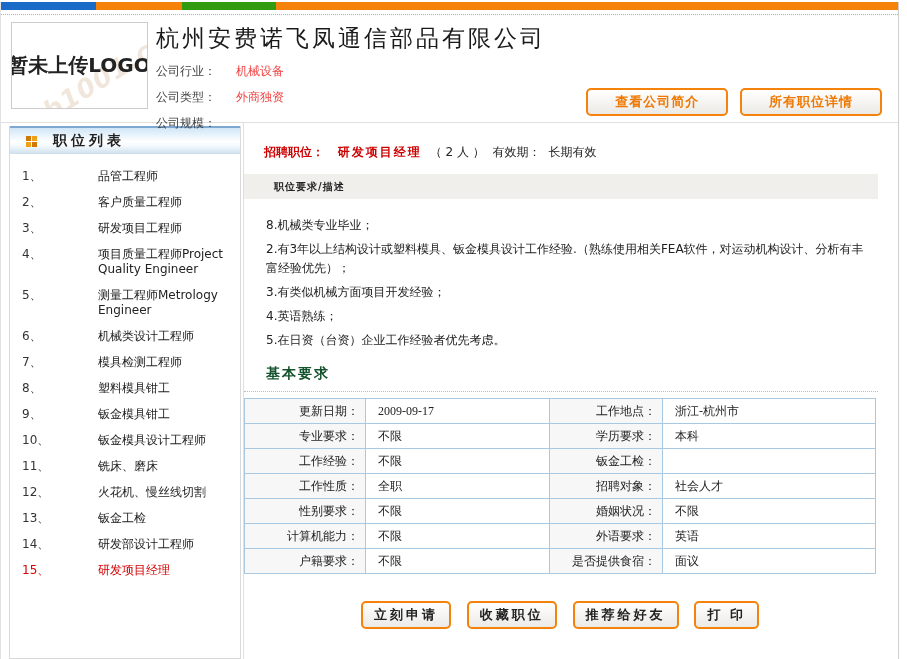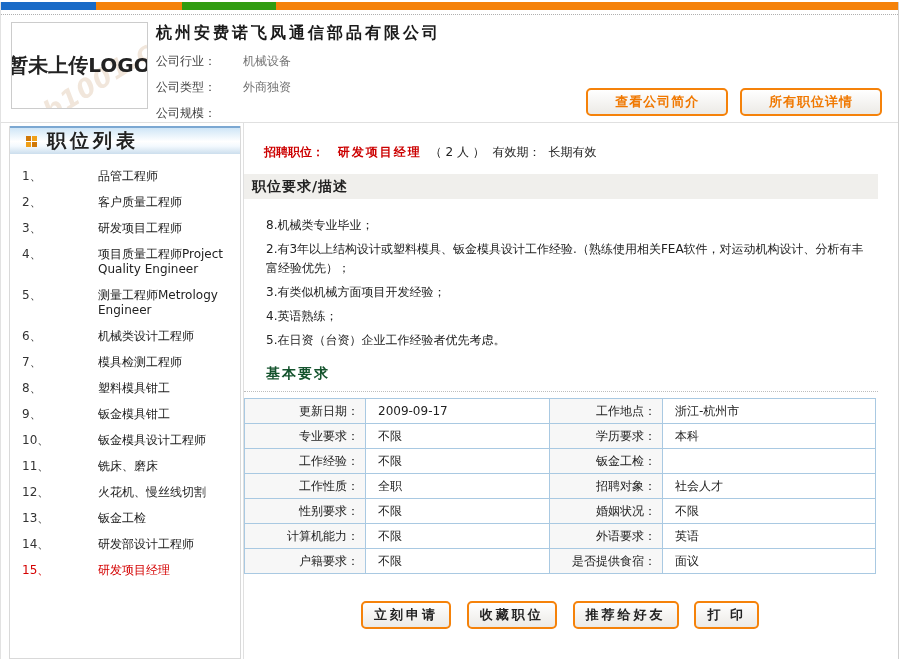--- a/index.html
+++ b/index.html
@@ -22,65 +22,65 @@
 
   
   .header { position:relative; height:107px; }
   .logo-box { position:absolute; left:10px; top:7px; width:137px; height:87px;
     border:1px solid #ccc; background:#fff; overflow:hidden;
     display:flex; align-items:center; justify-content:center; }
   .logo-text { position:relative; z-index:2; font-size:20px; font-weight:bold; color:#222; white-space:nowrap; }
   .wm { position:absolute; z-index:1; left:-6px; top:38px; transform:rotate(-32deg);
     font-size:26px; font-weight:bold; font-style:italic; color:rgba(190,140,90,.22); letter-spacing:1px; }
   .company { margin-left:155px; padding-top:8px; }
-  .company-name { font-size:16px; font-weight:bold; color:#1a1a1a; letter-spacing:3px; }
+  .company-name { font-size:23px; font-weight:normal; color:#1a1a1a; letter-spacing:3px; }
   .cfield { margin-top:9px; color:#444; }
-  .cfield .val { margin-left:27px; color:#737373; }
+  .cfield .val { margin-left:20px; color:#ef4444; }
   .header-buttons { position:absolute; right:16px; bottom:6px; }
 
   .btn { display:inline-block; border:2px solid #f5820a; border-radius:5px;
     background:linear-gradient(#ffffff,#eceae6); padding:3px 11px; font-size:13px;
     font-weight:bold; letter-spacing:2px; color:#222; cursor:pointer; white-space:nowrap; }
   .btn-orange { color:#f07800; letter-spacing:1px; margin-left:8px; padding:3px 27px; }
 
   
   .bodywrap { display:flex; border-top:1px solid #e0e0e0; height:537px; }
   .sidebar { width:232px; margin-left:8px; margin-top:3px;
     border:1px solid #d9d9d9; border-top:none; background:#fff; }
   .sidebar-head { height:28px; border-top:2px solid #7ca8d2;
     background:linear-gradient(#d0e6f7, #ffffff 52%, #f3f9fe 70%, #ccdeed);
     display:flex; align-items:center; padding-left:16px; }
   .grid-icon { width:11px; height:11px; display:grid; grid-template-columns:5px 5px;
     grid-template-rows:5px 5px; gap:1px; }
   .grid-icon i { background:#f0a018; }
   .grid-icon i:nth-child(1), .grid-icon i:nth-child(4){ background:#d07808; }
-  .sidebar-title { font-size:19px; font-weight:bold; letter-spacing:4px; margin-left:10px; color:#222; }
+  .sidebar-title { font-size:14px; font-weight:bold; letter-spacing:4px; margin-left:16px; color:#222; }
   .joblist { list-style:none; padding:15px 6px 10px 12px; }
   .joblist li { display:flex; margin-bottom:11px; line-height:15px; cursor:pointer; }
   .joblist .num { min-width:30px; color:#333; }
   .joblist .lbl { flex:1; color:#222;margin-left:46px; }
   .joblist li.active .lbl, .joblist li.active .num { color:#d40000; }
 
   
   .main { flex:1; border-left:1px solid #e0e0e0; margin-left:2px; padding-right:20px; }
   .job-head { margin:21px 0 0 20px; }
   .job-label, .job-title { color:#cc0000; font-weight:bold; font-size:12px; }
   .job-title { margin-left:10px; letter-spacing:2px; }
   .job-meta { font-size:12px; color:#222; margin-left:4px;margin-top:31px; }
   .section-bar { margin-top:13px; height:25px; line-height:25px; background:#f0efec;
-    font-size:14px; font-weight:bold; color:#222; padding-left:8px; letter-spacing:1px; }
+    font-size:10px; font-weight:bold; color:#222; padding-left:30px; letter-spacing:1px; }
   .desc { padding:17px 6px 0 22px; }
   .desc p { margin-bottom:5px; line-height:19px; color:#222; }
   .basic-head { margin-top:15px; padding:0 0 8px 22px; font-size:14px; font-weight:bold;
     letter-spacing:2px; color:#14532d; border-bottom:1px dotted #bdbdbd; }
   table.req { border-collapse:collapse; width:632px; margin-top:6px; }
   table.req td { border:1px solid #a9c9e2; height:25px; font-size:12px; color:#222; }
   td.lbl { background:#f7f7f7; text-align:right; padding-right:6px; color:#333; }
   td.l1 { width:121px; } td.v1 { width:184px; } td.l2 { width:113px; }
-  td.val { padding-left:12px; background:#fff; }
+  td.val { padding-left:12px; background:#fff;font-family:Liberation Serif, serif; }
   .actions { width:632px; text-align:center; margin-top:27px; }
   .actions .btn { margin:0 6px; letter-spacing:3px; }
 </style>
 </head>
 <body>
 
 <div class="page">
 
   <div class="topbar">
     <div class="seg-blue"></div>

